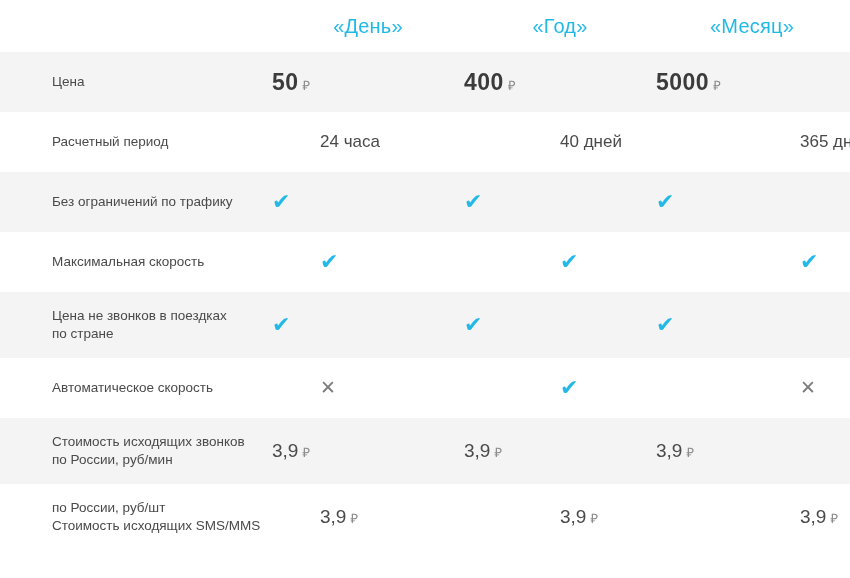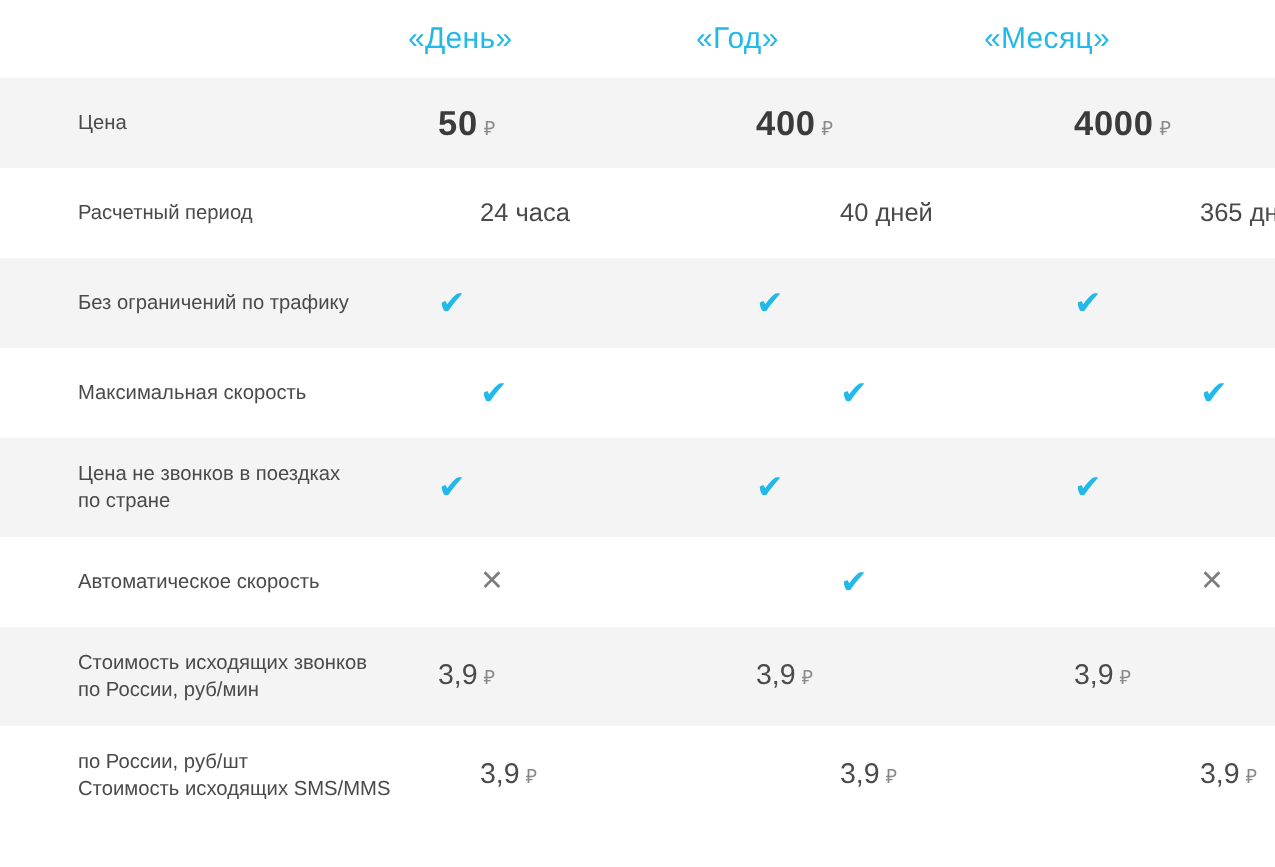--- a/index.html
+++ b/index.html
@@ -34,37 +34,37 @@
     padding-left: 30px;
     padding-right: 10px;
     font-size: 13.5px;
     color: #4a4a4a;
     line-height: 1.35;
   }
   .col-plan {
     width: 192px;
     flex: 0 0 192px;
     box-sizing: border-box;
+    text-align: center;
   }
   .plan-title {
     color: #22b9e8;
     font-size: 20px;
     font-weight: normal;
     letter-spacing: 0.2px;
   }
   .row {
     display: flex;
     align-items: center;
     padding-left: 22px;
     box-sizing: border-box;
     min-height: 60px;
   }
   .row.shaded {
     background: #f4f4f4;
-    gap: 20px;
   }
   .row.plain {
     background: #ffffff;
     gap: 48px;
   }
   .row.tall {
     min-height: 66px;
   }
   .cell-value {
     width: 192px;
@@ -130,21 +130,21 @@
 
   <div class="row shaded">
     <div class="col-label">Цена</div>
     <div class="cell-value">
       <span class="price-main">50</span><span class="rub">₽</span>
     </div>
     <div class="cell-value">
       <span class="price-main">400</span><span class="rub">₽</span>
     </div>
     <div class="cell-value">
-      <span class="price-main">4000</span><span class="rub">₽</span>
+      <span class="price-main">5000</span><span class="rub">₽</span>
     </div>
   </div>
 
   <div class="row plain">
     <div class="col-label">Расчетный период</div>
     <div class="cell-value">
       <span class="period-text">24 часа</span>
     </div>
     <div class="cell-value">
       <span class="period-text">40 дней</span>

